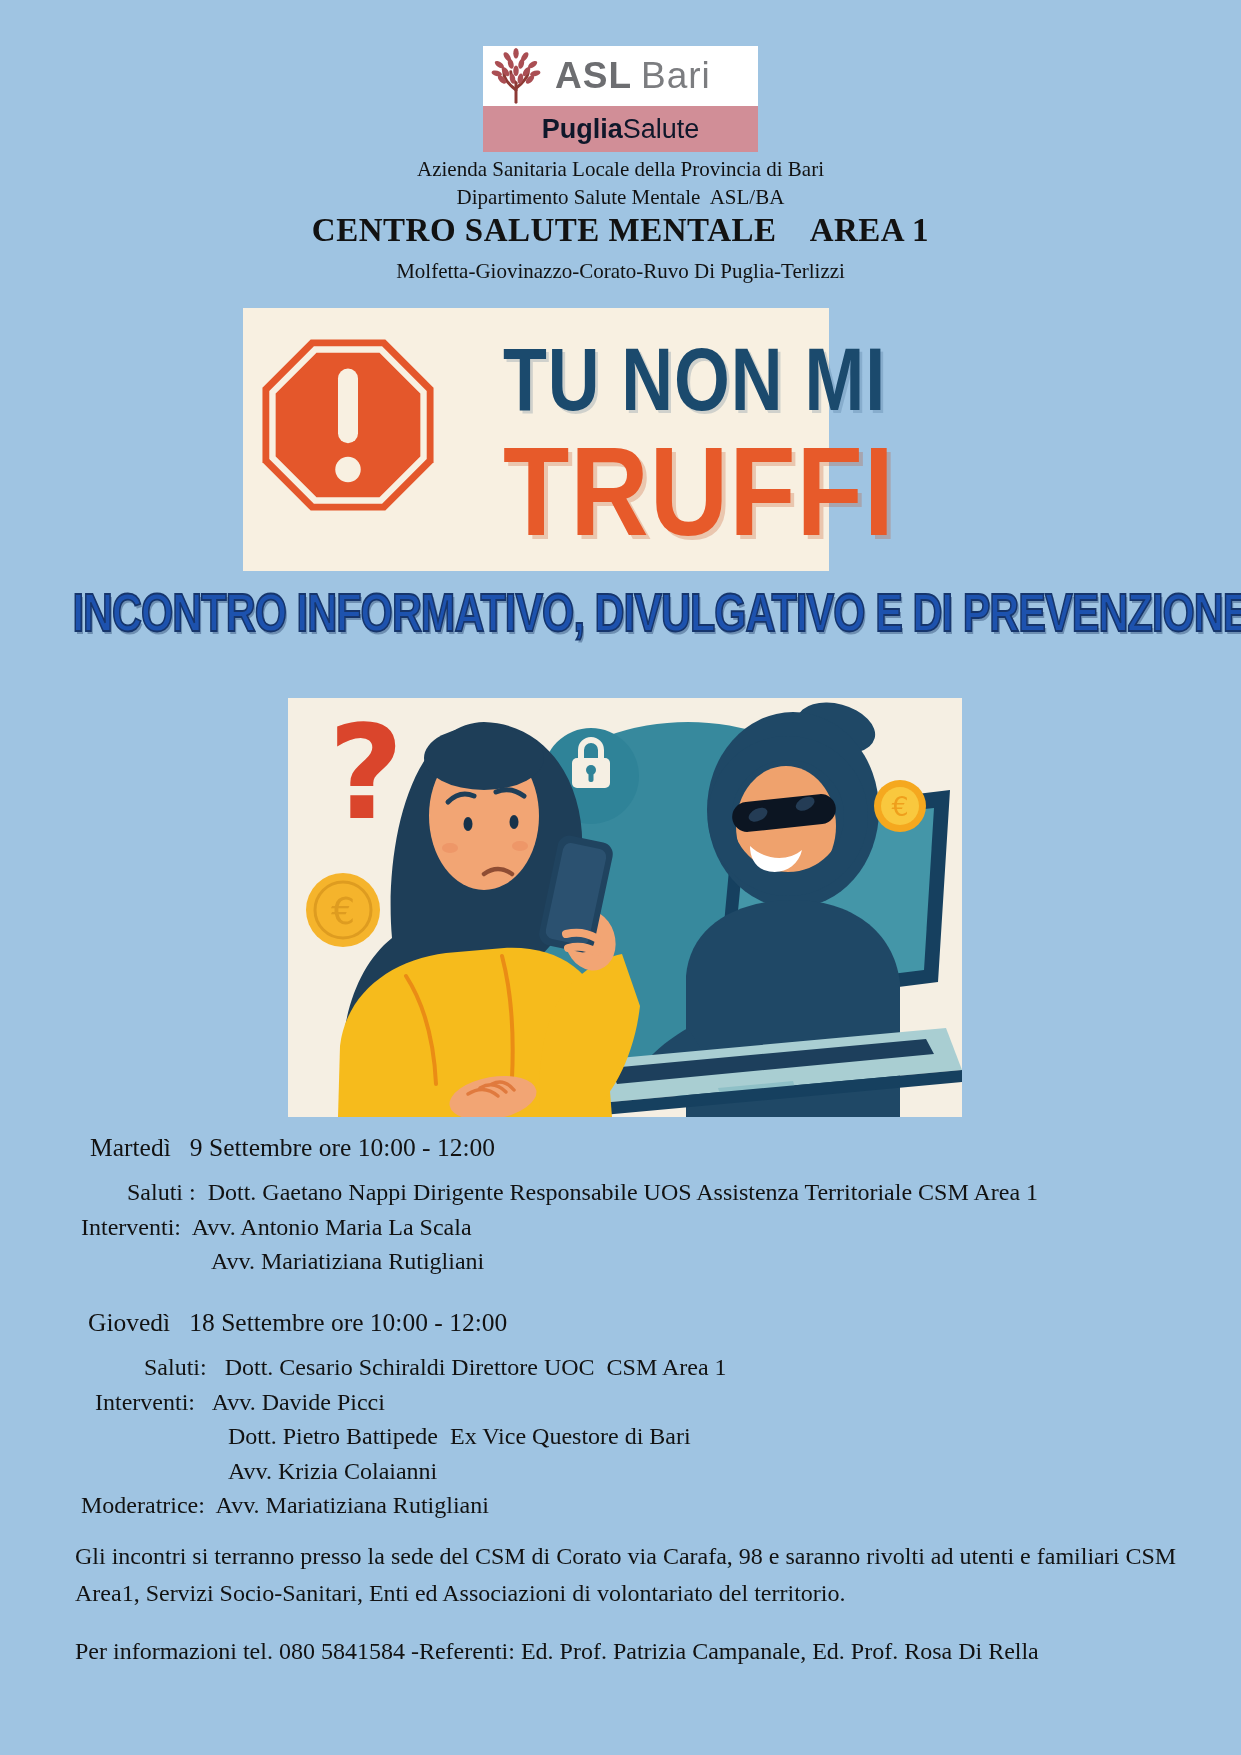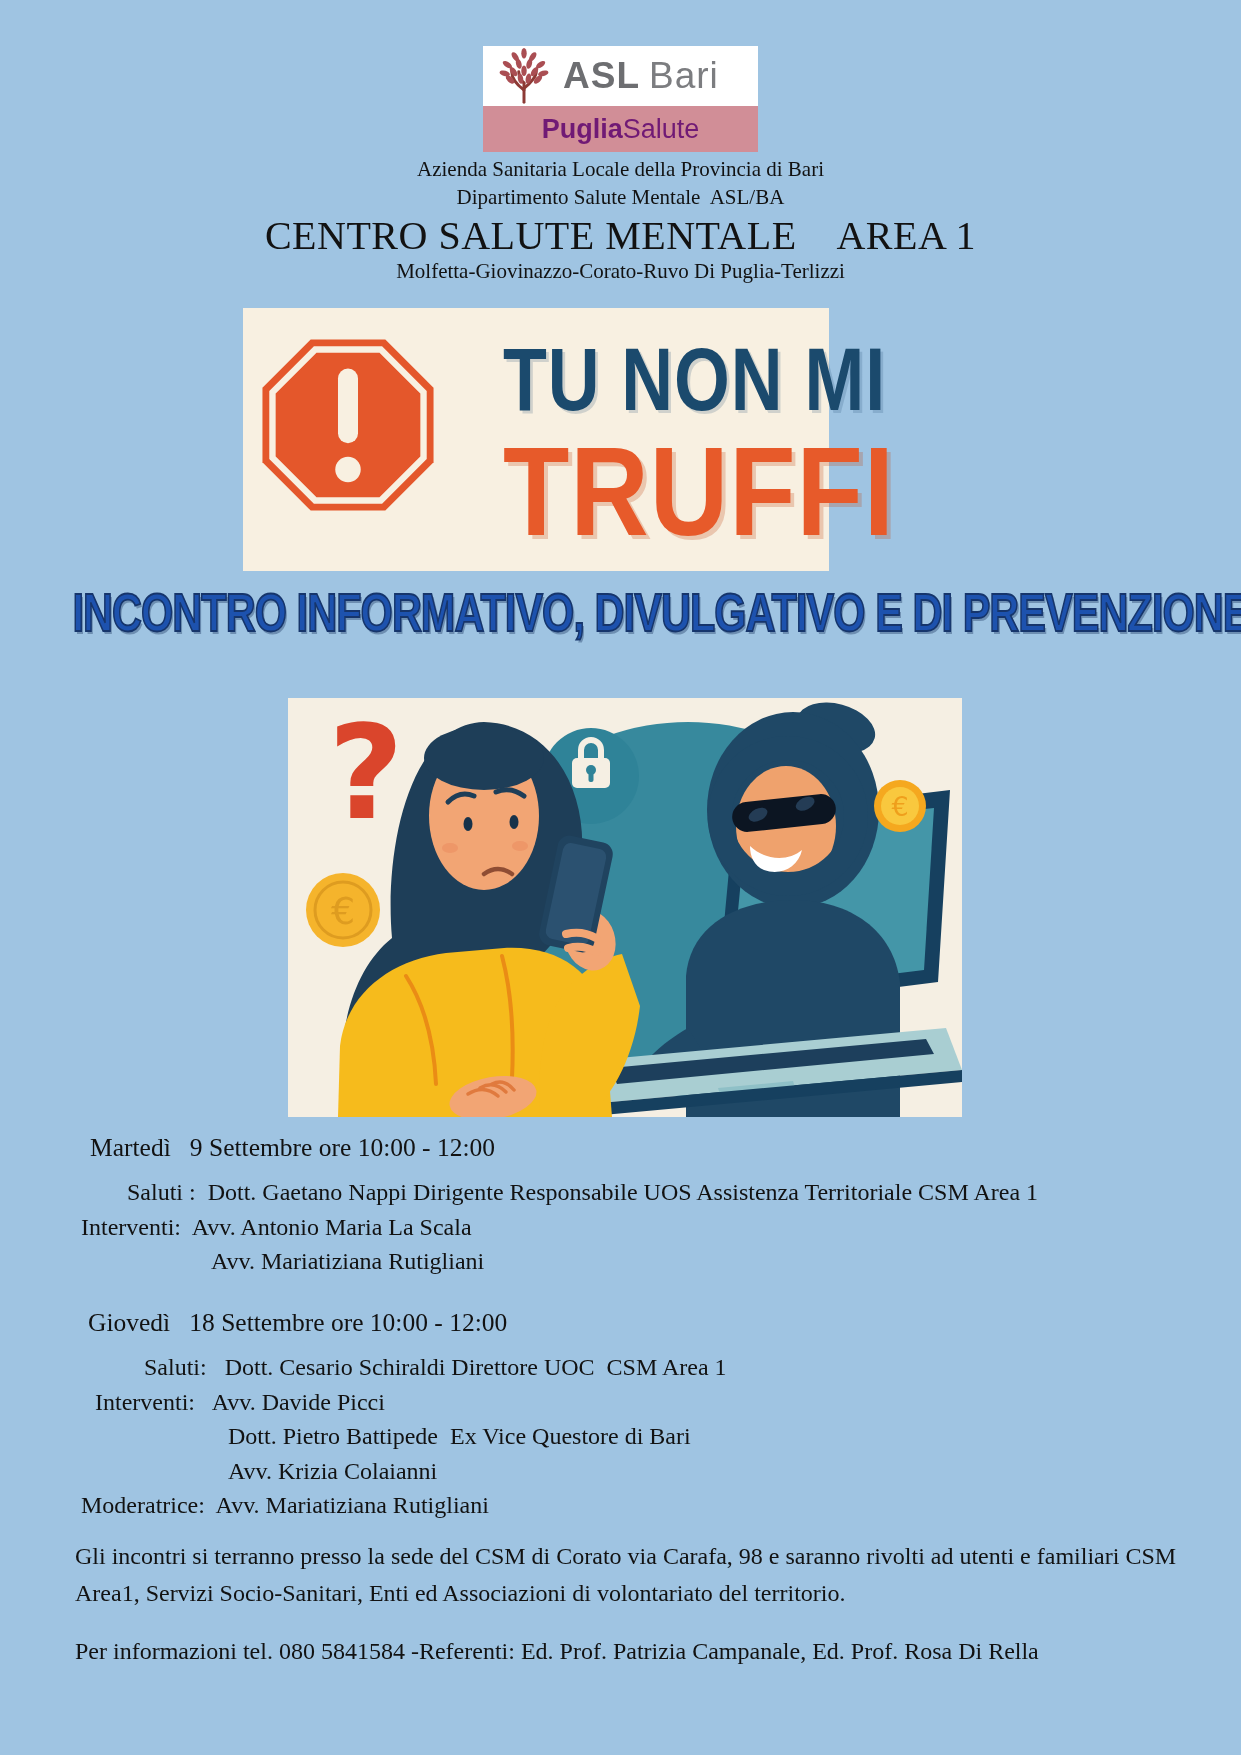--- a/index.html
+++ b/index.html
@@ -24,34 +24,34 @@
     --illus-cream:#f5efe3;
   }
   *{margin:0;padding:0;box-sizing:border-box;}
   html,body{background:var(--page-blue);}
   body{font-family:"Liberation Serif",serif;color:var(--text-black);}
   #poster{position:relative;width:1241px;height:1755px;background:var(--page-blue);overflow:hidden;margin:0 auto;}
   .pre{white-space:pre-wrap;}
 
   
   .logo{position:absolute;left:483px;top:46px;width:275px;}
-  .logo-top{background:#ffffff;height:60px;display:flex;align-items:center;padding-left:16px;}
+  .logo-top{background:#ffffff;height:60px;display:flex;align-items:center;padding-left:8px;}
   .logo-top svg{flex:0 0 auto;}
   .logo-asl-text{font-family:"Liberation Sans",sans-serif;font-size:37px;color:var(--logo-gray);margin-left:14px;letter-spacing:1px;}
   .logo-asl-text .asl{font-weight:bold;}
   .logo-asl-text .bari{font-weight:normal;color:#7c7d80;margin-left:9px;}
   .logo-bottom{background:var(--logo-pink);height:46px;display:flex;align-items:center;justify-content:center;
-    font-family:"Liberation Sans",sans-serif;font-size:27px;color:#701a75;}
+    font-family:"Liberation Sans",sans-serif;font-size:27px;color:#0f172a;}
   .logo-bottom .puglia{font-weight:bold;}
 
   
   .hline{position:absolute;left:0;width:100%;text-align:center;}
   .org-line{top:157px;font-size:21px;}
   .dept-line{top:185px;font-size:21px;}
-  .center-line{top:212px;font-size:40px;font-weight:normal;letter-spacing:0.5px;}
+  .center-line{top:212px;font-size:33px;font-weight:bold;letter-spacing:0.5px;}
   .cities-line{top:259px;font-size:21px;}
 
   
   .banner{position:absolute;left:243px;top:308px;width:586px;height:263px;background:var(--banner-cream);}
   .stop-sign{position:absolute;left:14px;top:24px;}
   .banner-line{position:absolute;font-family:"Liberation Sans",sans-serif;font-weight:bold;transform-origin:left top;white-space:pre;line-height:1;}
   .banner-line1{left:260px;top:26px;font-size:78px;color:var(--navy);transform:scale(0.92,1.15);letter-spacing:1px;text-shadow:3px 3px 0 rgba(27,74,109,0.18);}
   .banner-line2{left:260px;top:122px;font-size:112px;color:var(--orange);transform:scale(0.97,1.12);letter-spacing:1px;text-shadow:4px 3px 0 rgba(190,70,25,0.25);}
 
   

